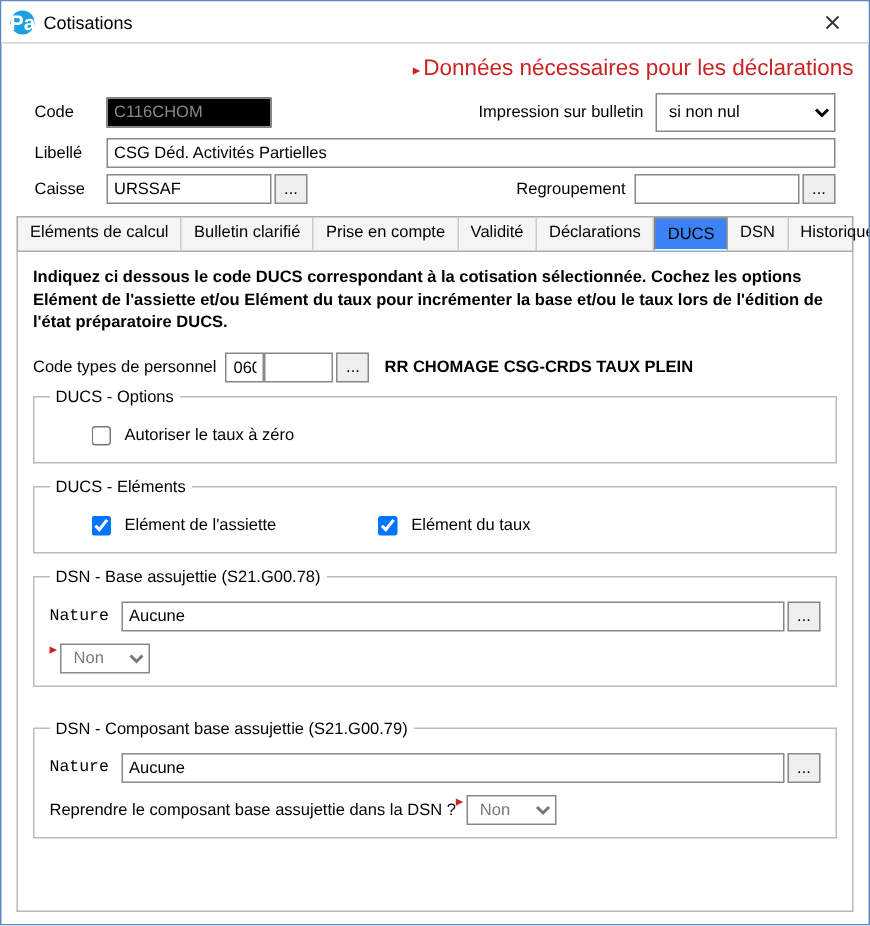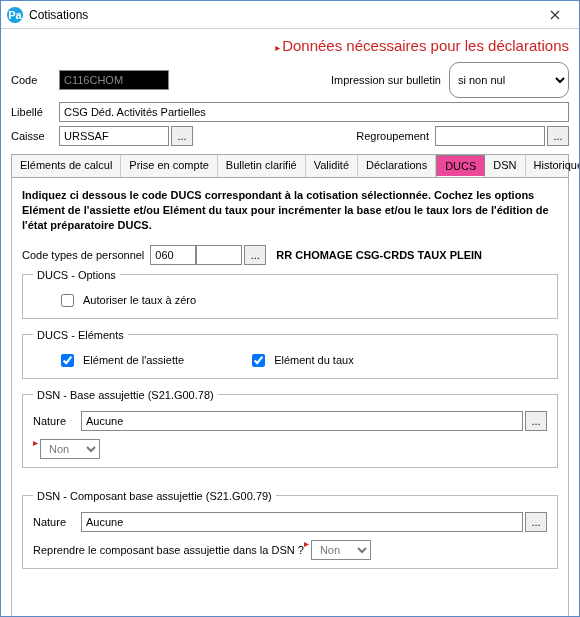--- a/index.html
+++ b/index.html
@@ -1,55 +1,55 @@
 <!DOCTYPE html>
 <html><head>
 <meta charset="utf-8">
 <style>
   * { box-sizing: border-box; font-family: "Segoe UI", Tahoma, sans-serif; font-size: 11px; }
   body { margin: 0; background: #fff; width: 580px; height: 617px; overflow: hidden; }
   .window { border: 1px solid #5a8ac6; width: 580px; height: 617px; background: #fff; display: flex; flex-direction: column; }
   .titlebar { height: 28px; display: flex; align-items: center; padding: 0 6px; border-bottom: 1px solid #d0d0d0; background:#fff;}
-  .app-icon { width: 16px; height: 16px; border-radius: 50%; background: #1ba1e2; color: #fff; font-size: 11px; display: flex; align-items: center; justify-content: center; font-weight: bold; margin-right: 6px; }
+  .app-icon { width: 16px; height: 16px; border-radius: 50%; background: #1ba1e2; color: #fff; font-size: 14px; display: flex; align-items: center; justify-content: center; font-weight: bold; margin-right: 6px; }
   .title-text { flex: 1; font-size: 12px; }
   .close-btn { width: 36px; height: 24px; display: flex; align-items: center; justify-content: center; cursor: pointer; font-size:14px;}
   .content { padding: 6px 10px 10px 10px; flex:1; overflow:hidden;}
   .decl-link { text-align: right; color: #c22; font-size: 15px; cursor: pointer; padding: 2px 0 4px 0;}
   .decl-link::before { content:"\25B8"; font-size:10px; margin-right:2px;}
-  .form-row { display: flex; align-items: center; margin: 4px 0; }
+  .form-row { display: flex; align-items: center; margin: 4px 12px; }
   .lbl { width: 48px; }
   input[type=text], select { border: 1px solid #888; background:#fff; height: 20px; padding: 0 4px; }
   input[readonly]{ color:#888; background:#000000;}
   .code-input { width: 110px; color: #888; }
   .impr-label { margin-left: auto; margin-right: 8px; }
-  .impr-select { width: 120px; height: 36px; border-radius: 10px; }
+  .impr-select { width: 120px; height: 26px; }
   .libelle-input { flex: 1; }
   .caisse-input { width: 110px; }
   .ellipsis-btn { width: 22px; height: 20px; border: 1px solid #888; background:#efefef; cursor:pointer; display:flex;align-items:center;justify-content:center;margin-left:2px;}
   .regroup-label { margin-left: auto; margin-right:6px; }
   .regroup-input { width: 110px; }
   .tabs { display:flex; border:1px solid #aaa; background:#f5f5f5; margin-top:8px; }
   .tab { padding: 4px 8px; border-right:1px solid #ccc; cursor:pointer; white-space:nowrap;}
   .tab:last-child{border-right:none;}
-  .tab.active { background:#ec4899; border:1px solid #888; border-bottom:1px solid #fff; position:relative; top:0px;}
+  .tab.active { background:#3b82f6; border:1px solid #888; border-bottom:1px solid #fff; position:relative; top:0px;}
   .tab-body { border:1px solid #b8b8b8; border-top:none; padding:10px; height:440px; overflow:auto;}
   .instr { font-weight:bold; margin-bottom:12px; line-height:1.35; }
   .cp-row { display:flex; align-items:center; margin-bottom:4px;}
   .cp-row .lbl2 { margin-right:6px;}
-  .cp-code { width:46px; background:#ffff33; border:2px solid #cccc00; text-align:left; height:20px;}
+  .cp-code { width:26px; background:#ffff33; border:2px solid #cccc00; text-align:left; height:20px;}
   .cp-rest { width:46px; height:20px; border:1px solid #888; border-left:none;}
   .cp-desc { margin-left:10px; font-weight:bold;}
   fieldset { border:1px solid #bbb; margin:0 0 10px 0; padding:10px 10px 8px 10px;}
   legend { padding:0 4px; font-size:11px;}
   .chk-row { display:flex; align-items:center; gap:40px;}
   .chk-row.single{ gap:0;}
   label.cb { display:flex; align-items:center; gap:6px; margin-left:24px;}
   input[type=checkbox]{ width:13px;height:13px;}
   .nature-row{ display:flex; align-items:center; margin-bottom:8px;}
-  .nature-row .nl{ width:48px;}
+  .nature-row .nl{ width:48px;font-family:Liberation Mono, monospace;}
   .nature-input{ flex:1;}
   .q-row{ display:flex;align-items:center;}
   .req{ color:#c22; font-size:10px; position:relative; top:-6px; margin-right:-2px;}
   .mini-select{ width:60px; height:20px; color:#777; margin-left:4px;}
   .spacer{height:12px;}
 </style>
 </head>
 <body>
 
 <div class="window">
@@ -84,22 +84,22 @@
       <span class="lbl">Caisse</span>
       <input type="text" class="caisse-input" value="URSSAF" style="">
       <div class="ellipsis-btn">...</div>
       <span class="regroup-label">Regroupement</span>
       <input type="text" class="regroup-input" value="" style="">
       <div class="ellipsis-btn">...</div>
     </div>
 
     <div class="tabs">
         <div class="tab">Eléments de calcul</div>
+        <div class="tab">Bulletin clarifié</div>
         <div class="tab">Prise en compte</div>
-        <div class="tab">Bulletin clarifié</div>
         <div class="tab">Validité</div>
         <div class="tab">Déclarations</div>
         <div class="tab active">DUCS</div>
         <div class="tab">DSN</div>
         <div class="tab">Historiques</div>
       </div>
 
     <div class="tab-body">
       <div class="instr">Indiquez ci dessous le code DUCS correspondant à la cotisation sélectionnée. Cochez les options Elément de l'assiette et/ou Elément du taux pour incrémenter la base et/ou le taux lors de l'édition de l'état préparatoire DUCS.</div>
 

